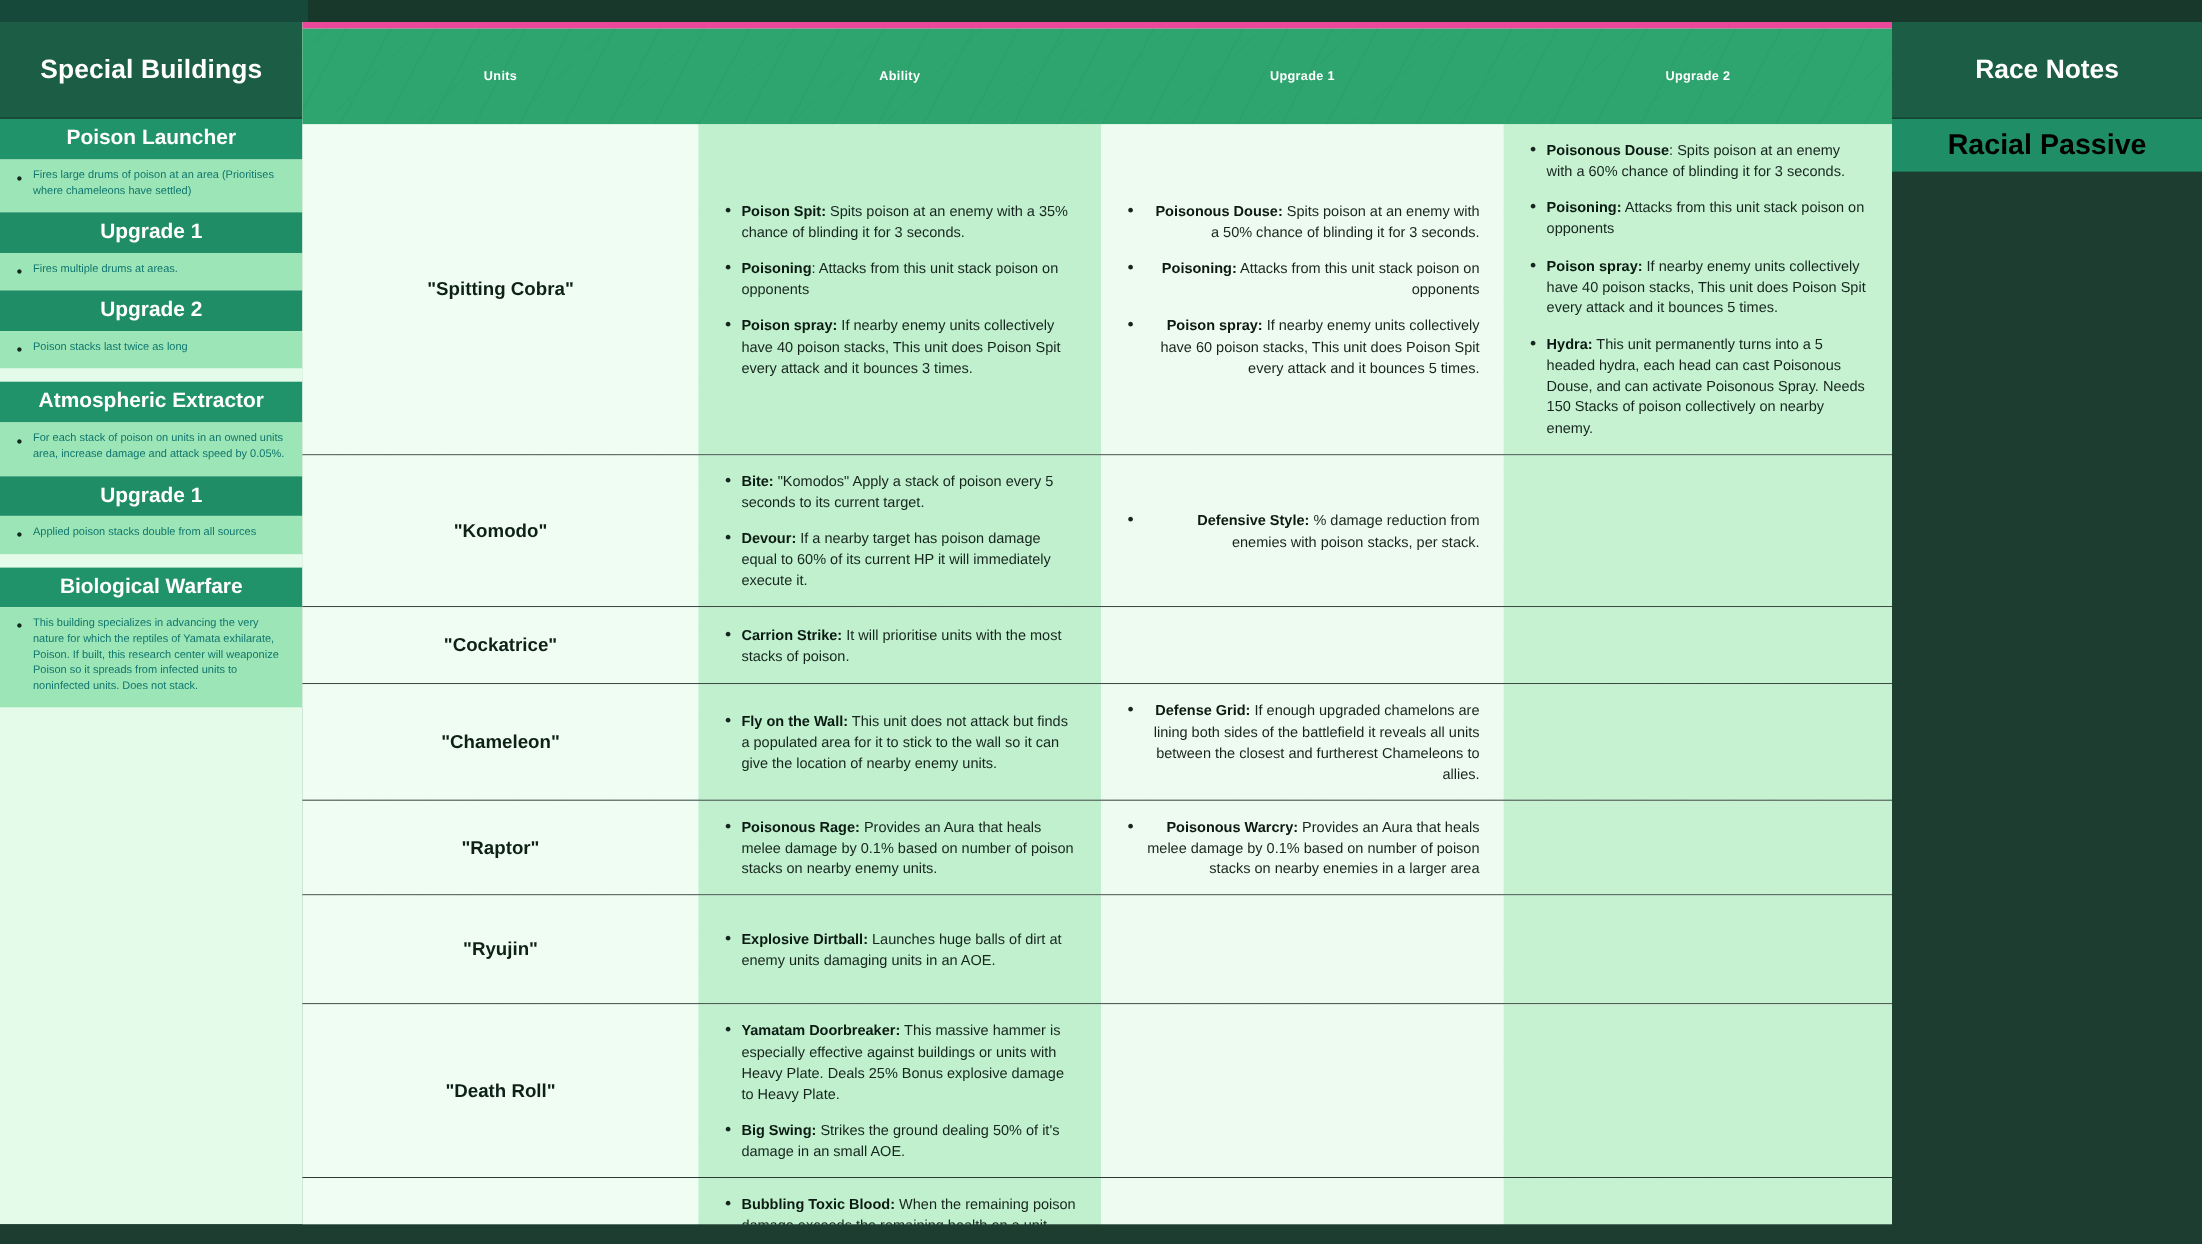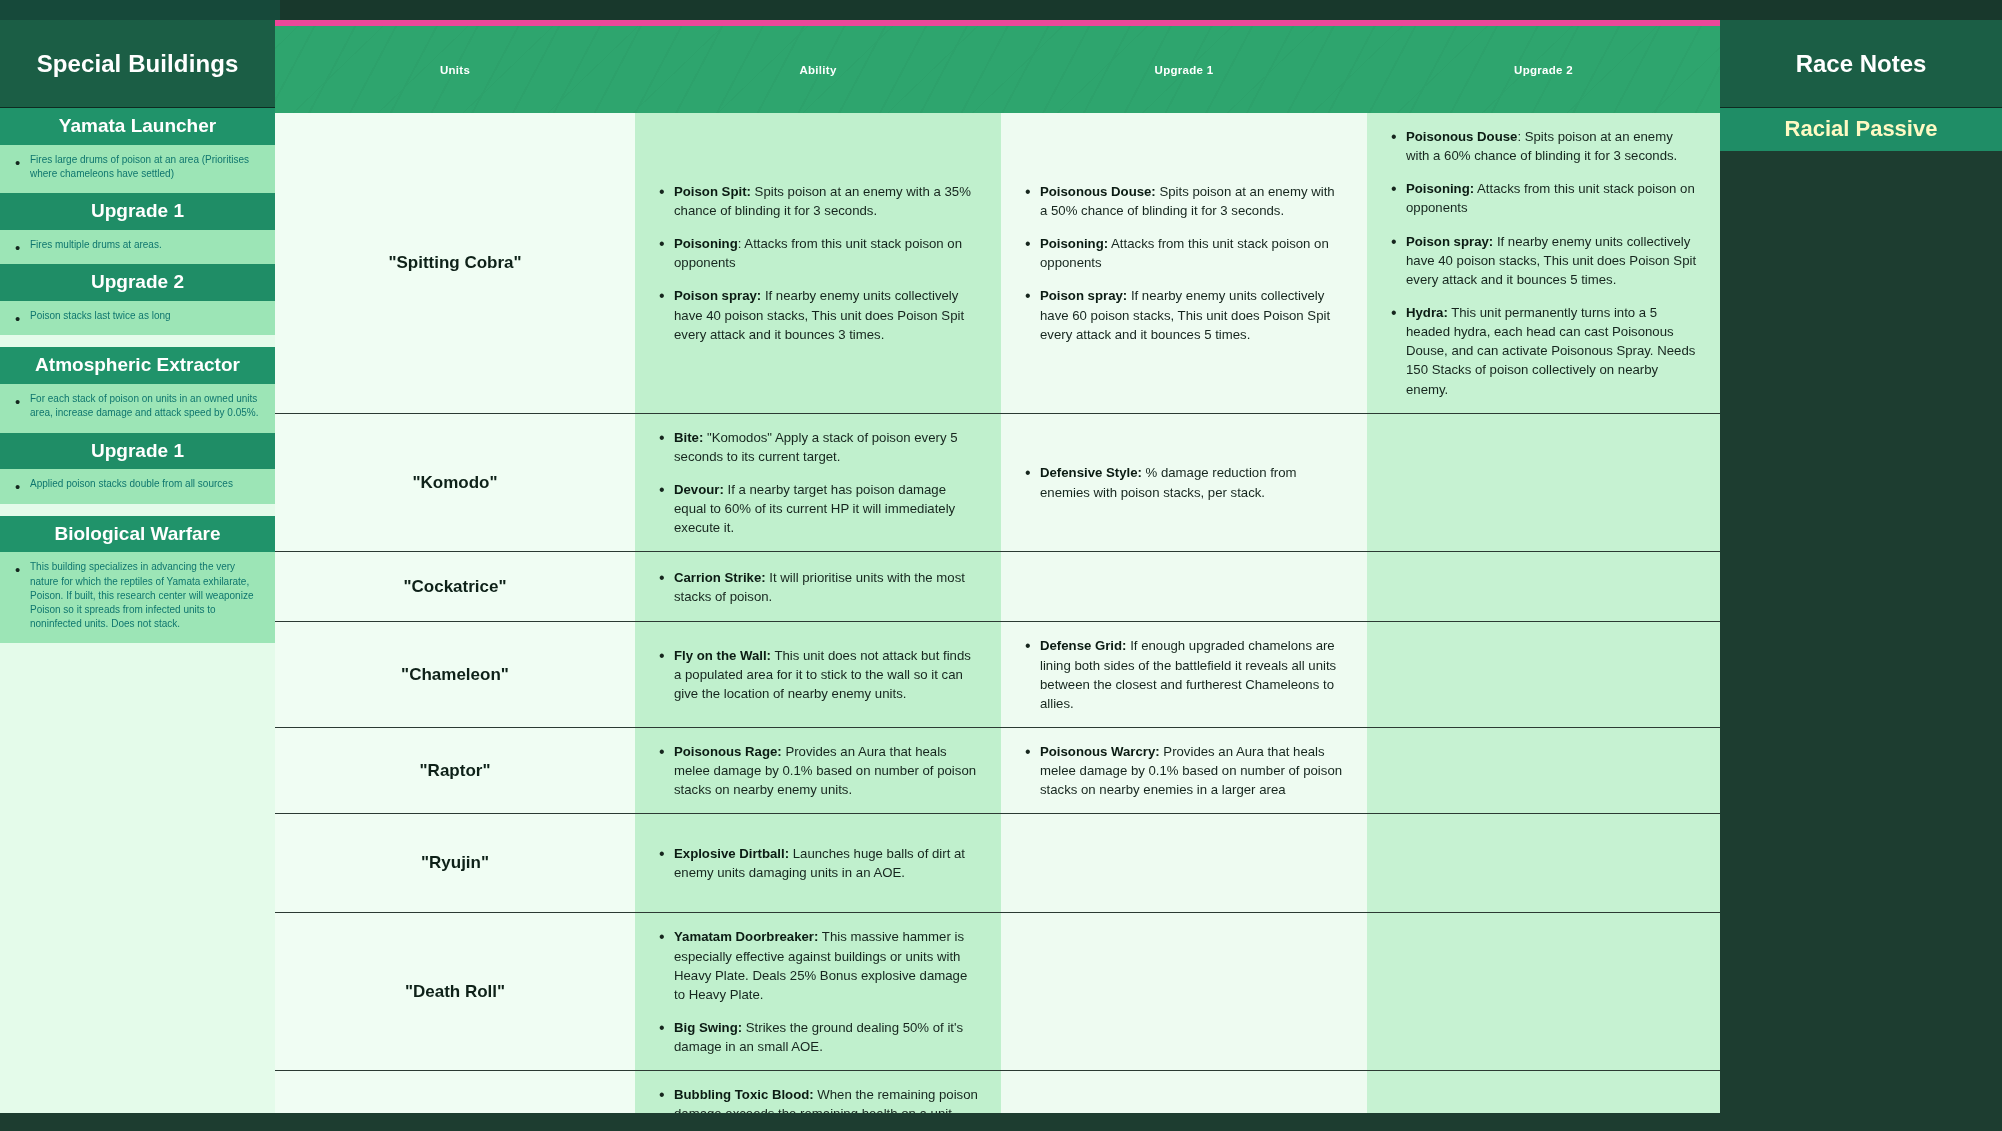--- a/index.html
+++ b/index.html
@@ -129,21 +129,21 @@
     padding: 14px 22px 14px 22px;
     position: relative;
   }
   .cell.unit {
     background: #f0fdf3;
     display: flex;
     align-items: center;
     justify-content: center;
   }
   .cell.ability { background: #c0f0cd; }
-  .cell.up1 { background: #eefbf1; }
+  .cell.up1 { background: #eefbf1; text-align: right; }
   .cell.up2 { background: #c6f2d2; }
 
   .unit-name {
     font-size: 17px;
     font-weight: bold;
     color: #0e2118;
     text-align: center;
   }
 
   .cell ul { list-style: none; }
@@ -182,22 +182,22 @@
     display: flex;
     align-items: center;
     justify-content: center;
     color: #ffffff;
     font-size: 24px;
     font-weight: bold;
     border-bottom: 1px solid #0e2b21;
   }
   .race-sub {
     background: #1f8d66;
-    color: #fef9c3;
-    font-size: 22px;
+    color: #000000;
+    font-size: 26px;
     font-weight: bold;
     text-align: center;
     padding: 8px 4px 9px 4px;
   }
   .race-body {
     background: #9ce5b6;
     padding: 10px 14px 12px 14px;
   }
   .race-body ul { list-style: none; }
   .race-body li {
@@ -239,21 +239,21 @@
 
 <div id="page">
 
   <div class="top-strip">
     <div class="top-strip-accent"></div>
   </div>
 
   <div class="sidebar">
     <div class="sidebar-title">Special Buildings</div>
     <div id="sidebar-blocks">
-        <div class="sb-head">Yamata Launcher</div>
+        <div class="sb-head">Poison Launcher</div>
         <div class="sb-body">
           <ul>
             <li>Fires large drums of poison at an area (Prioritises where chameleons have settled)</li>
           </ul>
         </div>
         <div class="sb-head sub">Upgrade 1</div>
         <div class="sb-body">
           <ul>
             <li>Fires multiple drums at areas.</li>
           </ul>

